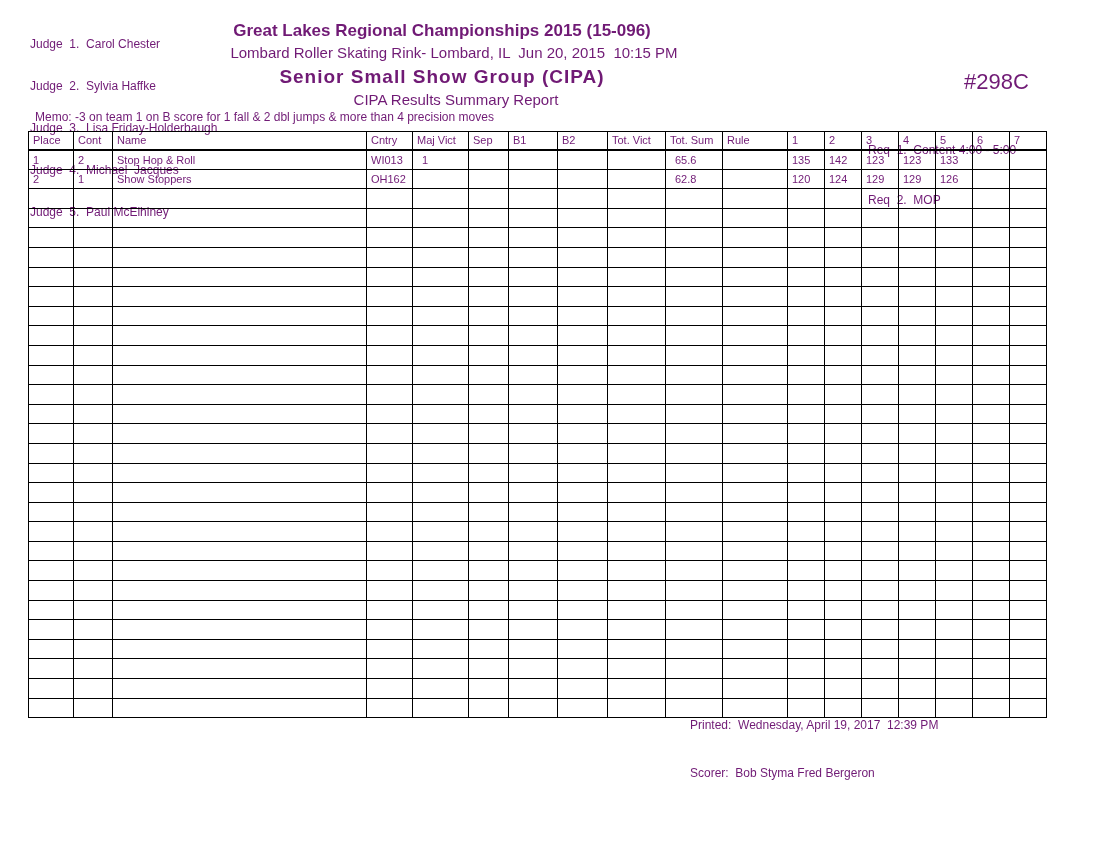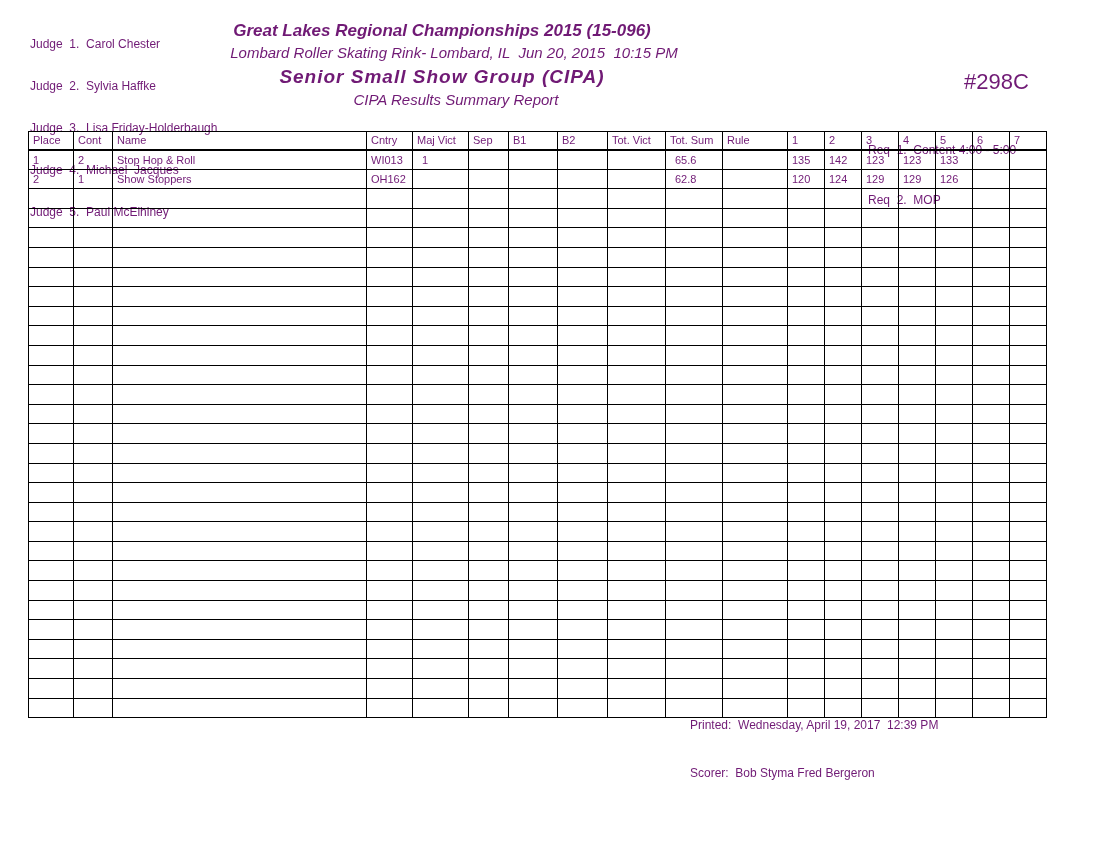--- a/index.html
+++ b/index.html
@@ -19,21 +19,20 @@
     font-size: 12px;
     line-height: 14px;
     white-space: pre;
   }
   .title-block {
     position: absolute;
     left: 0;
     top: 20px;
     width: 884px;
     text-align: center;
-    font-style: italic;
   }
   .main-title  { font-size: 17px; font-weight: bold; line-height: 22px; white-space: pre; }
   .venue-line  { font-size: 15px; line-height: 22px; white-space: pre; margin-left: 24px; }
   .event-title { font-size: 19px; font-weight: bold; letter-spacing: 1px; line-height: 25px; white-space: pre; }
   .report-title{ font-size: 15px; line-height: 22px; white-space: pre; padding-left: 28px; }
   .right-block {
     position: absolute;
     left: 868px;
     top: 21px;
     width: 200px;
@@ -104,20 +103,21 @@
     <div class="event-title">Senior Small Show Group (CIPA)</div>
     <div class="report-title">CIPA Results Summary Report</div>
   </div>
 
   <div class="right-block">
     <div class="event-number">#298C</div>
     <div class="req-line req-first">Req  1.  Content 4:00 - 5:00</div>
     <div class="req-line">Req  2.  MOP</div>
   </div>
 
+  <div class="memo">Memo: -3 on team 1 on B score for 1 fall &amp; 2 dbl jumps &amp; more than 4 precision moves</div>
 
   <table class="results">
     <colgroup>
         <col style="width: 45px;">
         <col style="width: 39px;">
         <col style="width: 254px;">
         <col style="width: 46px;">
         <col style="width: 56px;">
         <col style="width: 40px;">
         <col style="width: 49px;">

